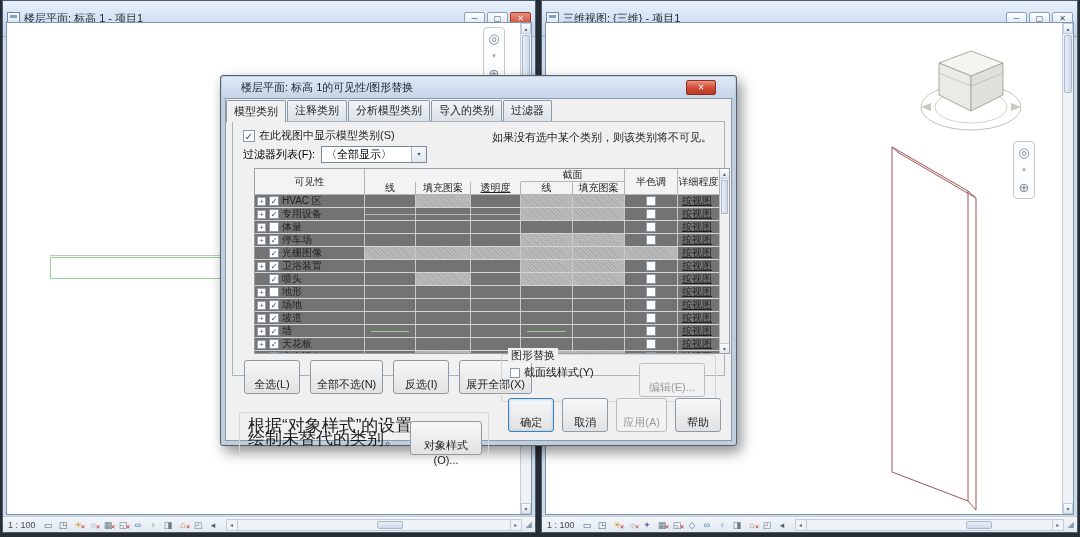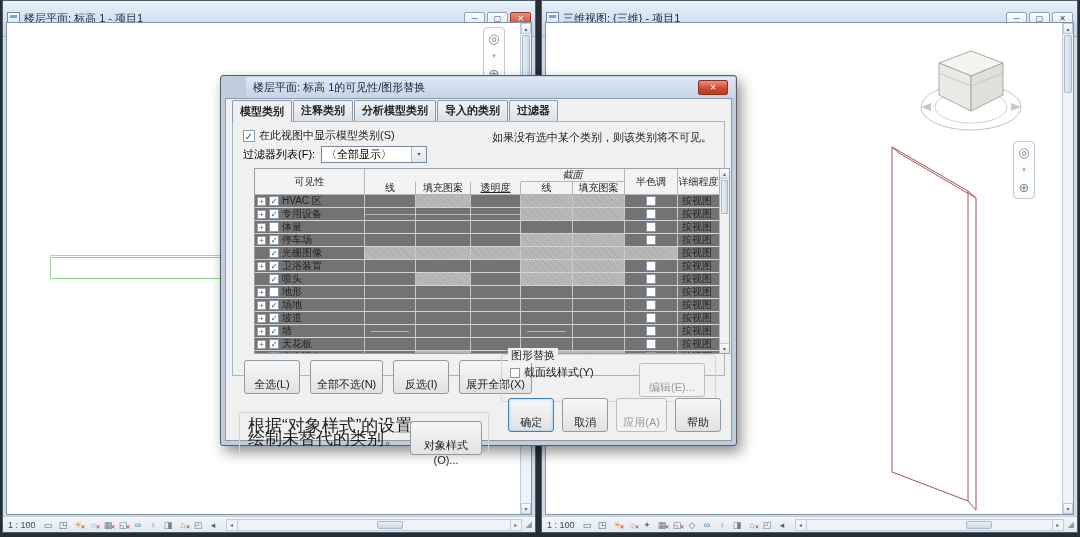--- a/index.html
+++ b/index.html
@@ -40,25 +40,25 @@
     border-radius:4px;display:flex;flex-direction:column;align-items:center;justify-content:space-around;
     color:#7c8792;font-size:13px;}
   .navbar .small{font-size:7px;color:#9aa4ad;}
   
   #plan-wall{position:absolute;border:1px solid #8fd48f;background:#fff;}
   #plan-wall-topline{position:absolute;height:1px;background:#bcc6bc;}
   
   #dialog{position:absolute;left:220px;top:75px;width:517px;height:371px;z-index:20;
     background:#bfcddd;border:1px solid #55606e;border-radius:3px;box-shadow:4px 6px 14px rgba(0,0,0,.45);}
   #dlg-title{position:absolute;left:1px;top:1px;right:1px;height:21px;border-radius:2px 2px 0 0;
-    background:linear-gradient(#dfe9f6,#c5d4e8);display:flex;align-items:center;font-size:11px;color:#18222c;padding:0 7px;margin-left:24px;}
+    background:linear-gradient(#dfe9f6,#c5d4e8);display:flex;align-items:center;font-size:11px;color:#18222c;padding:0 19px;}
   #dlg-close{margin-left:auto;width:30px;height:15px;border:1px solid #8c2f21;border-radius:2px;
     background:linear-gradient(#ec9180,#d04a33 55%,#b83a25);color:#fff;font-size:8px;line-height:13px;text-align:center;}
   #dlg-body{position:absolute;left:4px;right:4px;top:22px;bottom:4px;background:#f0f0f0;border:1px solid #8d9aa8;}
-  .tabs{position:absolute;left:6px;top:4px;height:18px;display:flex;align-items:flex-end;font-weight:bold;}
+  .tabs{position:absolute;left:0;top:4px;height:18px;display:flex;align-items:flex-end;}
   .tab{font-size:11px;padding:2px 7px 3px;border:1px solid #8a99a8;border-bottom:none;border-radius:2px 2px 0 0;
     background:linear-gradient(#f2f5f8,#dbe1e8);margin-right:1px;color:#222;position:relative;}
   .tab.active{background:#f0f0f0;padding-top:3px;z-index:3;top:1px;}
   #tabpage{position:absolute;left:6px;right:6px;top:22px;bottom:64px;border:1px solid #aab3bd;background:#f0f0f0;}
   .chkrow{position:absolute;left:10px;top:6px;display:flex;align-items:center;font-size:11px;color:#1c1c1c;gap:4px;}
   .checkbox{width:12px;height:12px;background:#fff;border:1px solid #8a9aaa;font-size:10px;line-height:11px;
     text-align:center;color:#2c4a66;flex:0 0 auto;}
   .checkbox.small{width:10px;height:10px;font-size:8px;line-height:9px;}
   #vis-note{position:absolute;right:12px;top:8px;font-size:11px;color:#1c1c1c;}
   #filter-row{position:absolute;left:10px;top:24px;display:flex;align-items:center;font-size:11px;gap:6px;}
@@ -76,21 +76,21 @@
   .trow{display:grid;grid-template-columns:110px 51px 55px 50px 52px 52px 53px 42px;height:13px;}
   .cell{border-right:1px solid #c9c9c9;border-bottom:1px solid #d4d4d4;position:relative;overflow:hidden;
     font-size:10px;line-height:12px;color:#222;}
   .cell.gray{background:repeating-linear-gradient(45deg,#acacac 0 1px,#bcbcbc 1px 2.5px);}
   .viscell{display:flex;align-items:center;gap:3px;padding-left:2px;white-space:nowrap;}
   .expander{width:9px;height:9px;border:1px solid #9aa4ae;background:#fff;font-size:8px;line-height:7px;
     text-align:center;color:#55606c;flex:0 0 auto;}
   .expander.none{visibility:hidden;}
   .greenline{position:absolute;left:6px;right:6px;top:6px;height:1px;background:#79d279;}
   .htbox{position:absolute;left:50%;top:50%;transform:translate(-50%,-50%);width:10px;height:10px;background:#fff;border:1px solid #8a9aaa;}
-  .dtcell{padding-left:4px;}
+  .dtcell{padding-left:4px;text-decoration:underline;}
   #tbl-scroll{position:absolute;right:0;top:0;bottom:0;width:10px;background:#f0f0f0;border-left:1px solid #b5b5b5;}
   #tbl-scroll .sarrow{position:absolute;left:0;right:0;height:10px;font-size:6px;line-height:10px;text-align:center;
     color:#5c6b7c;background:linear-gradient(#fafcfe,#dde6f0);border-bottom:1px solid #c2ccd8;}
   #tbl-scroll .sarrow.down{bottom:0;border-top:1px solid #c2ccd8;border-bottom:none;}
   #tbl-scroll .thumb{position:absolute;left:1px;right:1px;top:11px;height:34px;background:linear-gradient(90deg,#e8eef6,#cdd9e7);border:1px solid #a9b9cb;}
   
   .btn{height:17px;border:1px solid #8e9aa5;border-radius:3px;background:linear-gradient(#f7f7f7,#e2e2e2);
     font-size:11px;color:#1c1c1c;text-align:center;line-height:15px;padding:16px 6px;}
   .btn.default{border-color:#3f80b8;box-shadow:inset 0 0 3px #8cc4ee;}
   .btn.disabled{color:#9a9a9a;background:#f2f2f2;border-color:#bcbcbc;}
@@ -259,21 +259,21 @@
           <span>〈全部显示〉</span>
           <span class="combo-arrow">▾</span>
         </span>
       </div>
       <div id="vis-note">如果没有选中某个类别，则该类别将不可见。</div>
 
       <div id="vg-table">
         <div class="thead">
           <div class="th" style="grid-row:1/3;grid-column:1;">可见性</div>
           <div class="th" style="grid-row:1;grid-column:2/5;margin-top:45px;">投影/表面</div>
-          <div class="th" style="grid-row:1;grid-column:5/7;font-style:italic;">截面</div>
+          <div class="th" style="grid-row:1;grid-column:5/7;">截面</div>
           <div class="th" style="grid-row:1/3;grid-column:7;">半色调</div>
           <div class="th" style="grid-row:1/3;grid-column:8;">详细程度</div>
           <div class="th" style="grid-row:2;grid-column:2;">线</div>
           <div class="th" style="grid-row:2;grid-column:3;">填充图案</div>
           <div class="th" style="grid-row:2;grid-column:4;text-decoration:underline;">透明度</div>
           <div class="th" style="grid-row:2;grid-column:5;">线</div>
           <div class="th" style="grid-row:2;grid-column:6;">填充图案</div>
         </div>
         <div class="tbody" id="tbl-body">
             <div class="trow">

